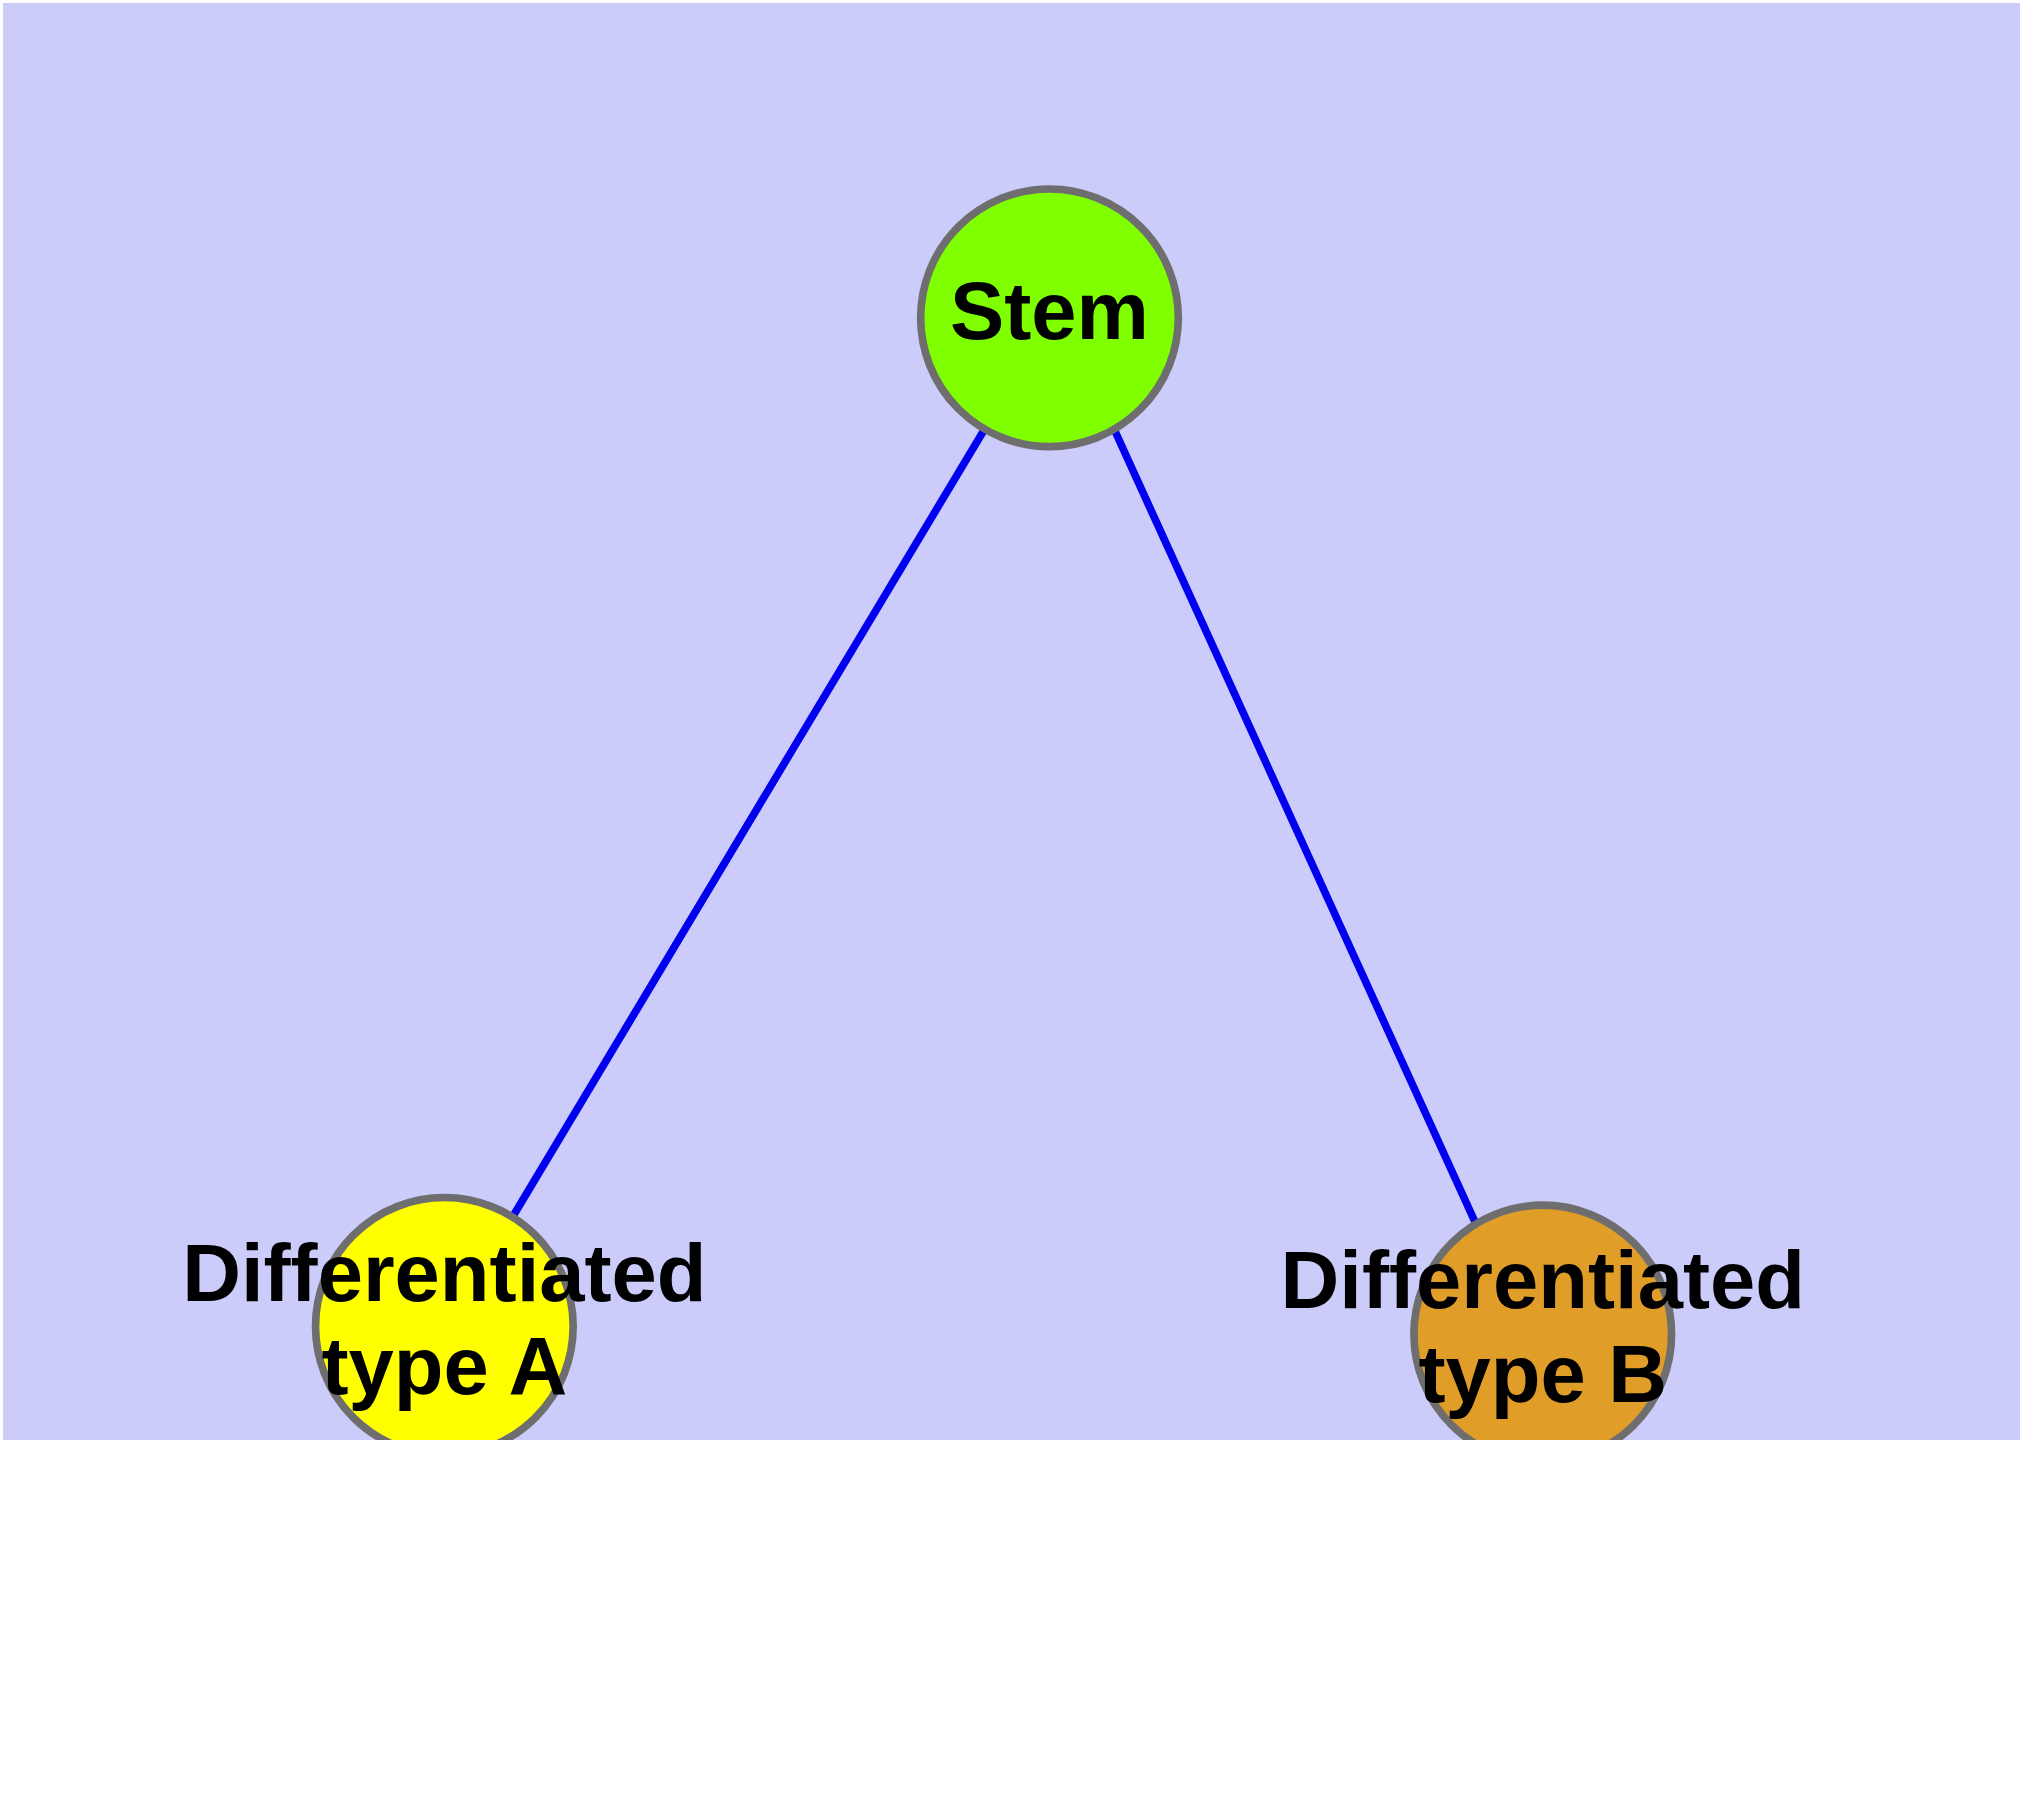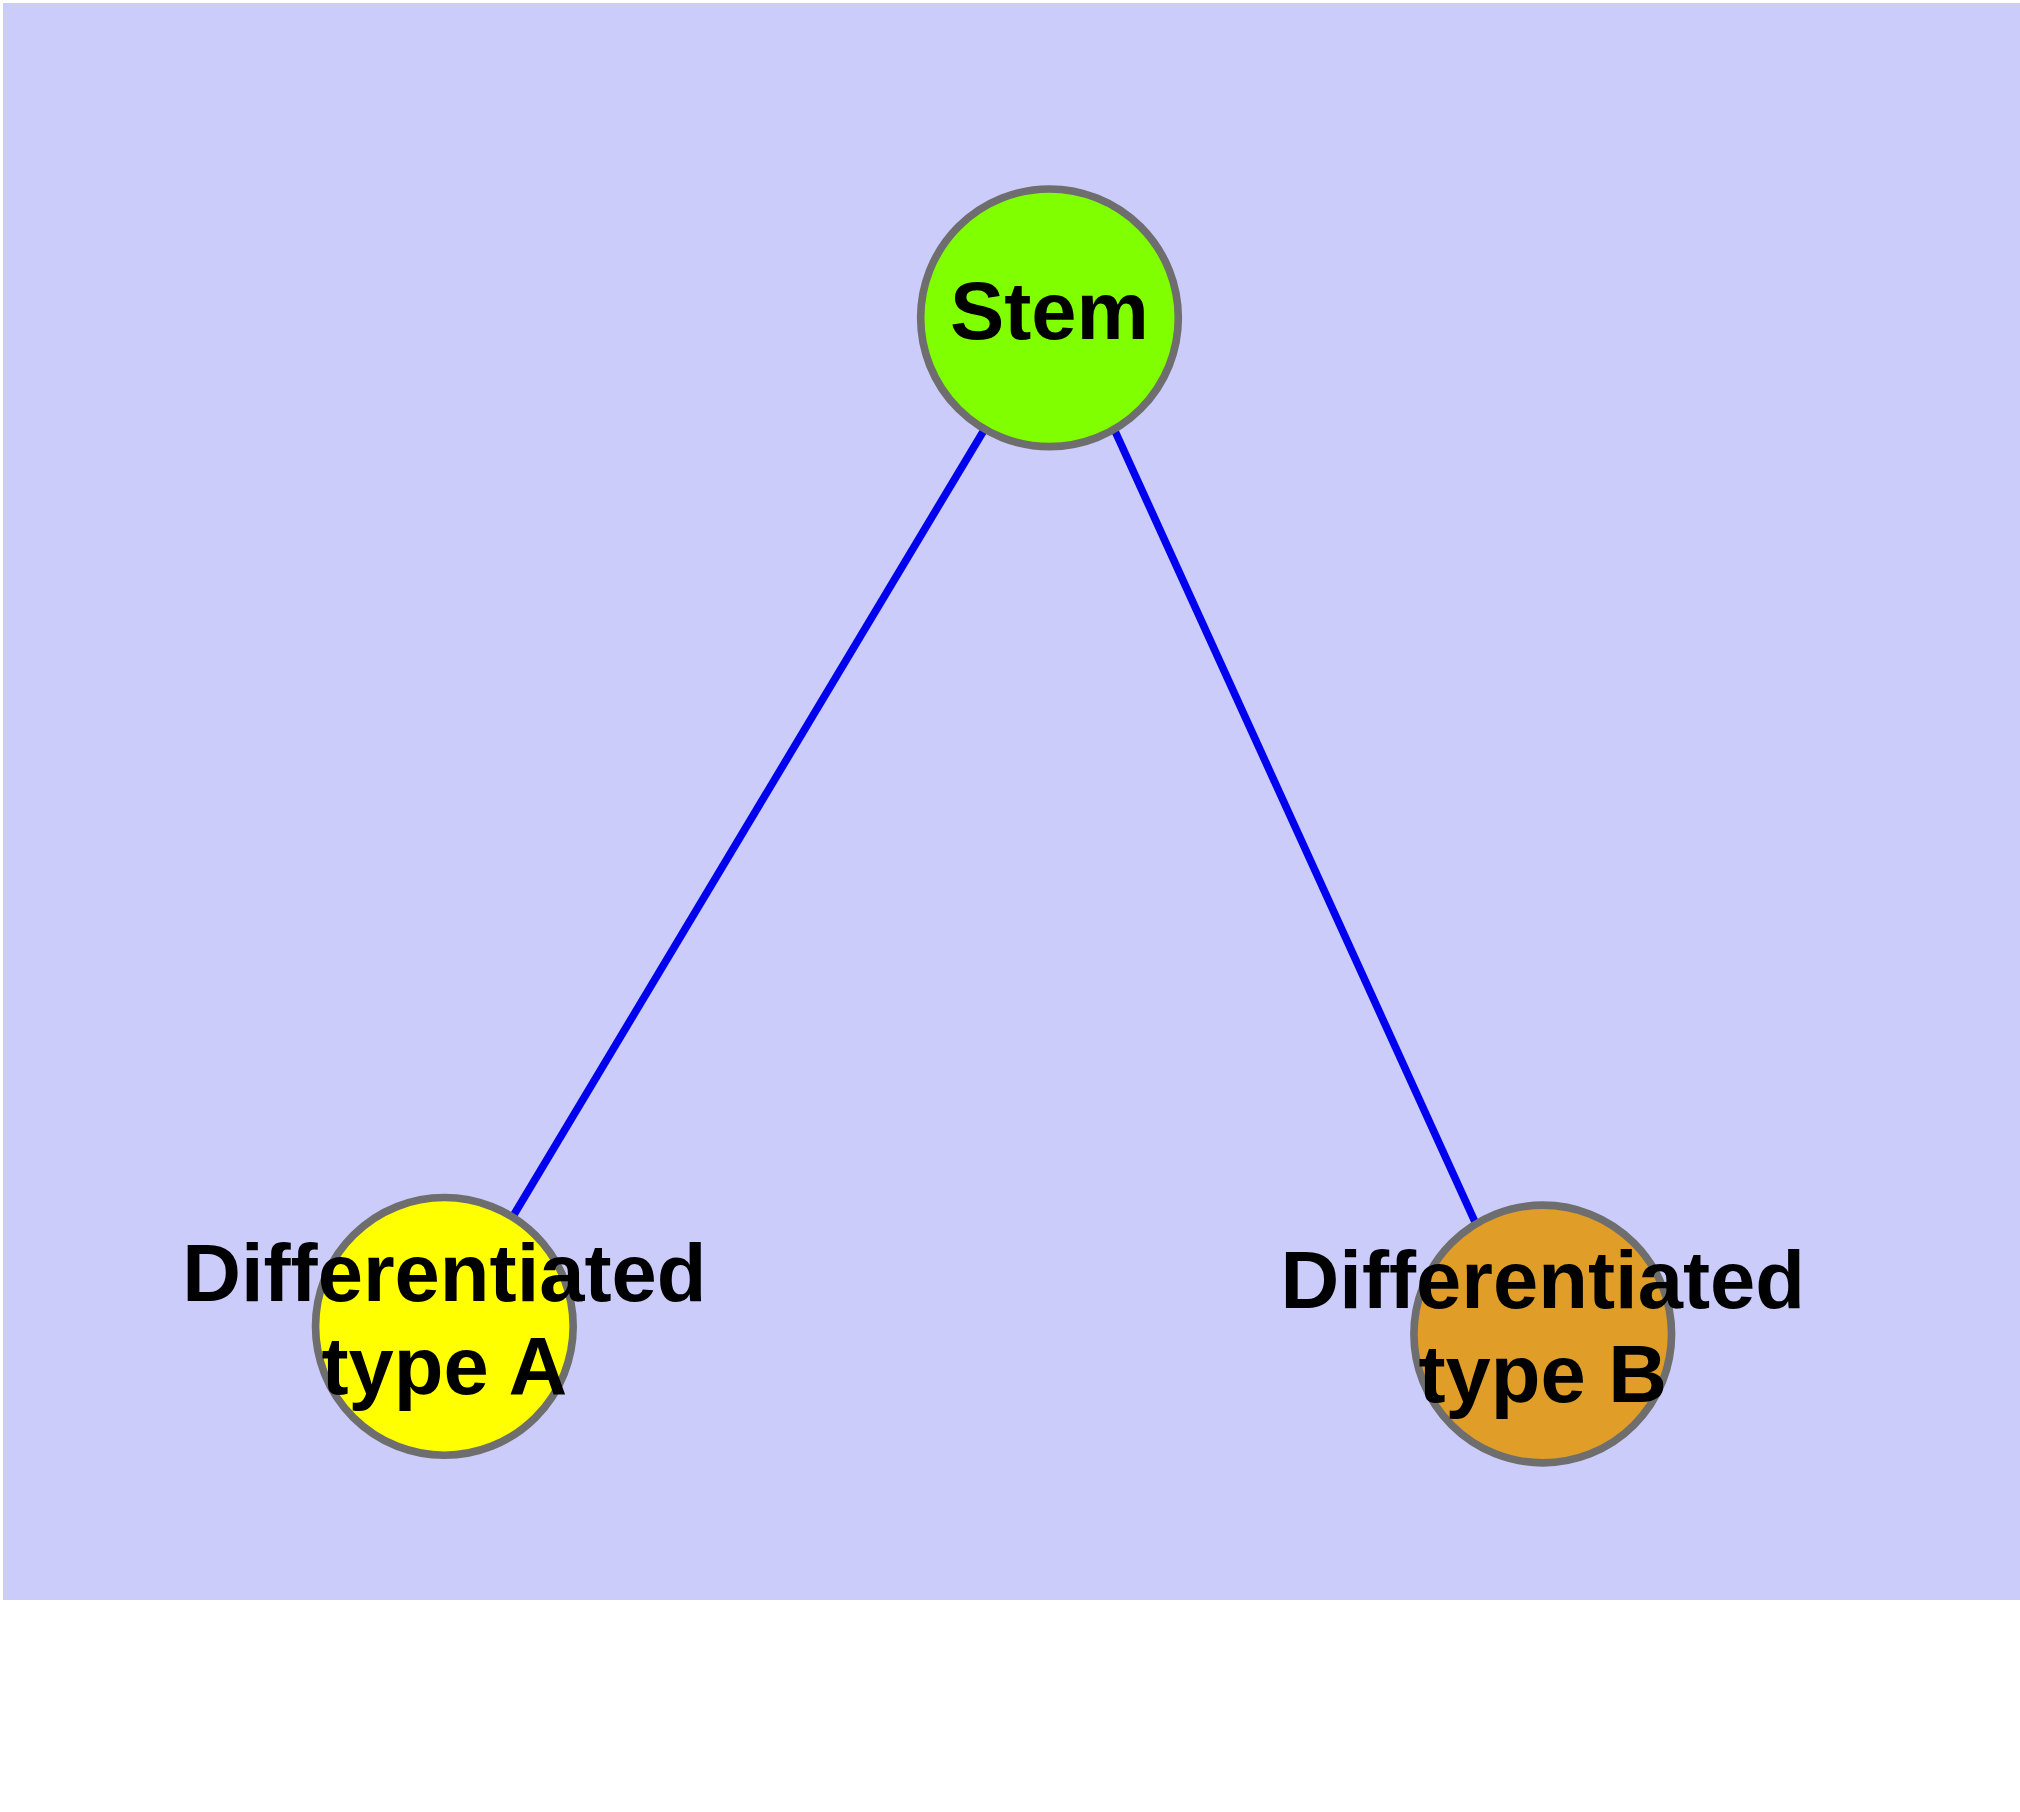--- a/index.html
+++ b/index.html
@@ -4,21 +4,21 @@
 <title>Cell Lineage Graph</title>
 <style>
   html, body {
     margin: 0;
     padding: 0;
     background: #ffffff;
   }
   #canvas {
     position: relative;
     width: 2021px;
-    height: 1600px;
+    height: 1440px;
     overflow: hidden;
     background: #ffffff;
     font-family: "Liberation Sans", "DejaVu Sans", sans-serif;
   }
   #plot-bg {
     position: absolute;
     left: 3.4px;
     top: 3.4px;
     width: 2017px;
     height: 1809px;

